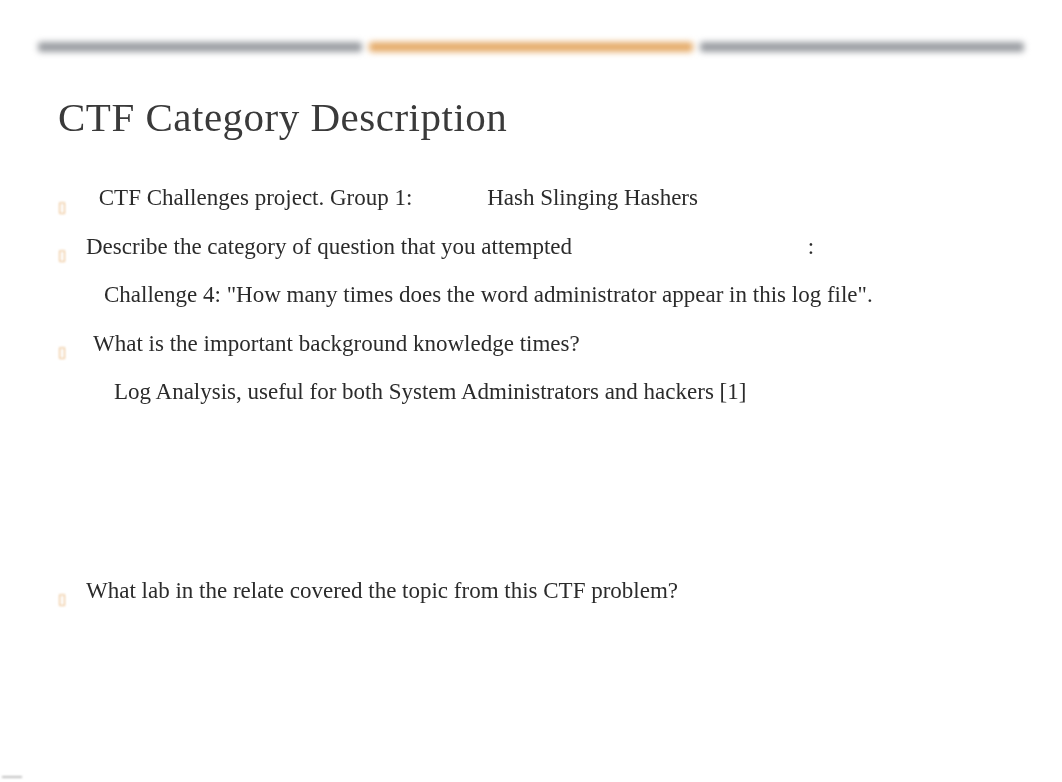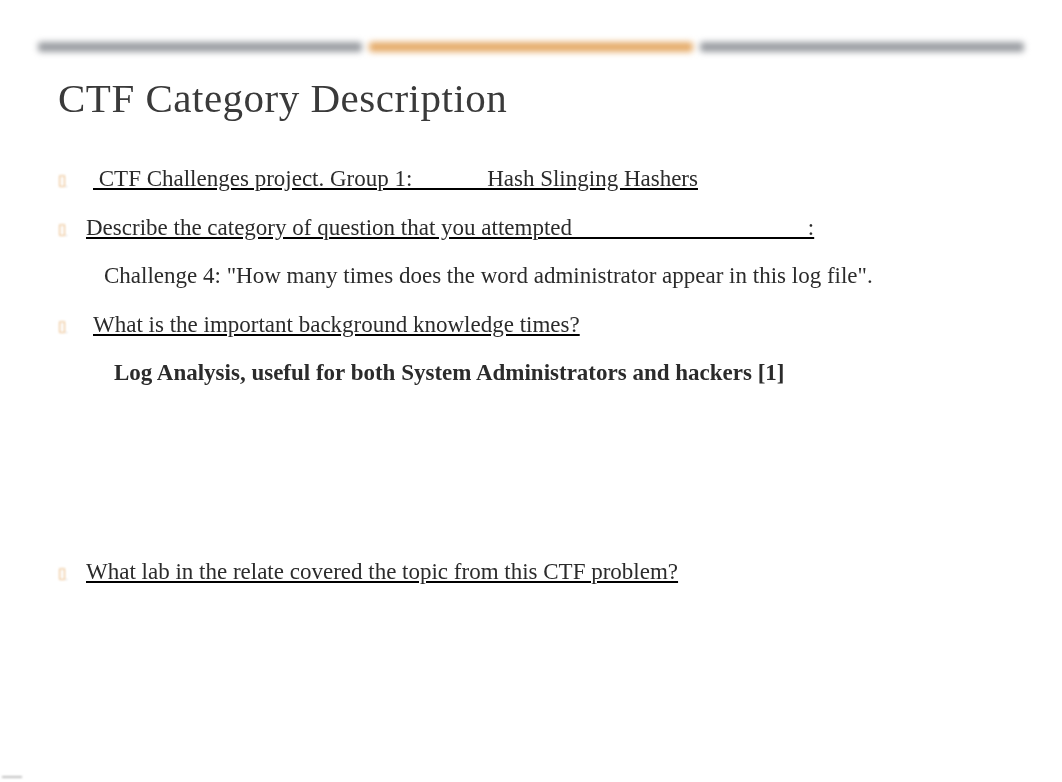--- a/index.html
+++ b/index.html
@@ -27,33 +27,33 @@
       flex: 1;
     }
     .bar-gray {
       background: #9a9da2;
     }
     .bar-orange {
       background: #e5ab68;
     }
     .content {
       padding: 22px 58px 0 58px;
+      margin-top: 19px;
     }
     .title {
       font-size: 41px;
       font-weight: normal;
       color: #3a3a3a;
       margin-bottom: 40px;
       letter-spacing: 0.5px;
     }
     .bullet-row {
       display: flex;
-      align-items: center;
+      align-items: flex-end;
       margin-bottom: 14px;
-      text-decoration: underline;
     }
     .bullet-marker {
       font-family: Arial, sans-serif;
       color: #e5ab68;
       font-size: 15px;
       margin-right: 18px;
       margin-top: 2px;
       width: 10px;
       flex-shrink: 0;
       filter: blur(1px);
@@ -115,21 +115,21 @@
 
   <div class="sub-text">Challenge 4: "How many times does the word administrator appear in this log file".</div>
 
   <div class="bullet-row row3">
     <span class="bullet-marker">▯</span>
     <span class="bullet-text"> What is the important background knowledge times?</span>
   </div>
 
 
 
-  <div class="sub-text" style="padding-left:56px;font-weight:bold;">Log Analysis, useful for both System Administrators and hackers [1]</div>
+  <div class="sub-text" style="padding-left:56px;">Log Analysis, useful for both System Administrators and hackers [1]</div>
 
   <div class="spacer-large"></div>
 
   <div class="bullet-row row5">
     <span class="bullet-marker">▯</span>
     <span class="bullet-text">What lab in the relate covered the topic from this CTF problem?</span>
   </div>
 </div>
 
 <div class="bottom-line"></div>

